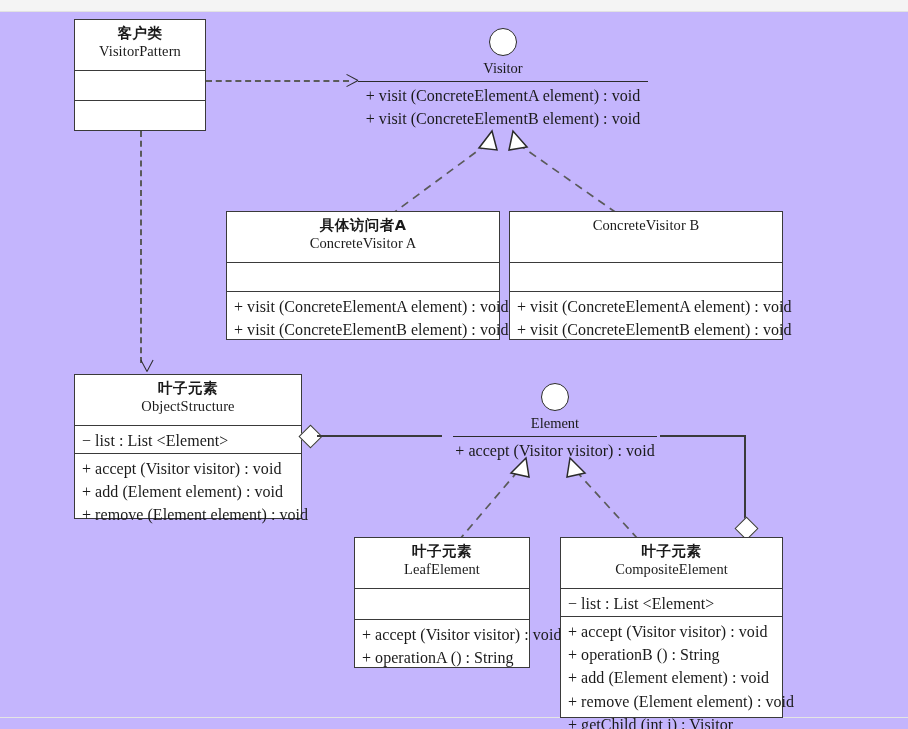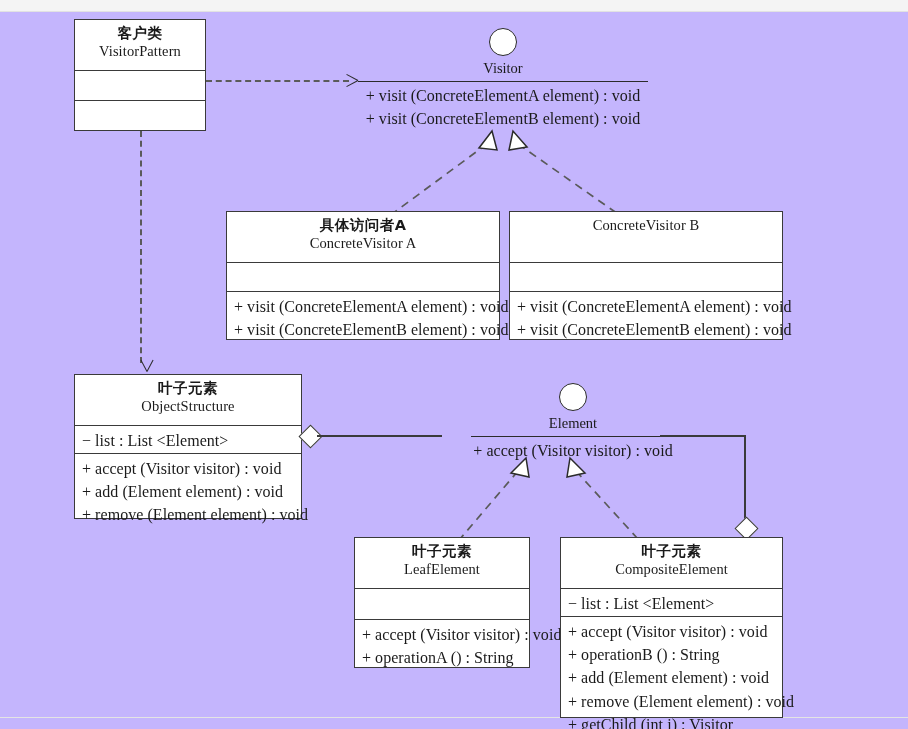--- a/index.html
+++ b/index.html
@@ -239,21 +239,21 @@
     <div class="compartment">
       <span class="member">+ accept (Visitor visitor) : void</span>
       <span class="member">+ add (Element element) : void</span>
       <span class="member">+ remove (Element element) : void</span>
     </div>
   </div>
 
   <div class="diamond" style="left:302px; top:428px;"></div>
   <div class="ln ln-h" style="left:317px; top:435px; width:125px; height:1.6px;"></div>
 
-  <div class="uml-interface" style="left:471px; top:383px; width:204px;">
+  <div class="uml-interface" style="left:453px; top:383px; width:204px;">
     <div class="iface-circle"></div>
     <div class="iface-name">Element</div>
     <div class="iface-rule" style="width:204px;"></div>
     <div class="iface-members">
       <span class="member">+ accept (Visitor visitor) : void</span>
     </div>
   </div>
 
   <div class="ln ln-h" style="left:660px; top:435px; width:86px; height:1.6px;"></div>
   <div class="ln ln-v" style="left:744px; top:435px; height:87px; width:1.6px;"></div>

